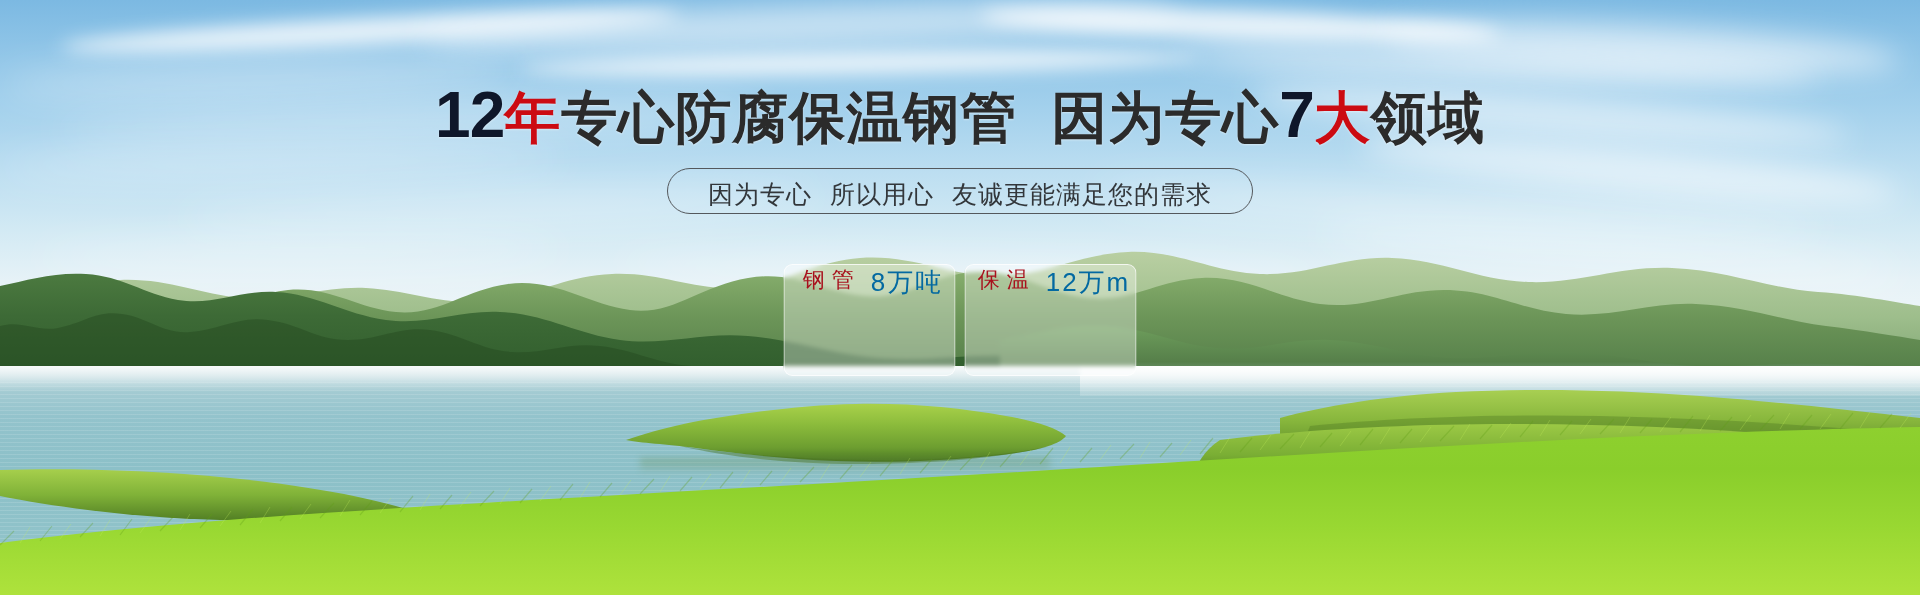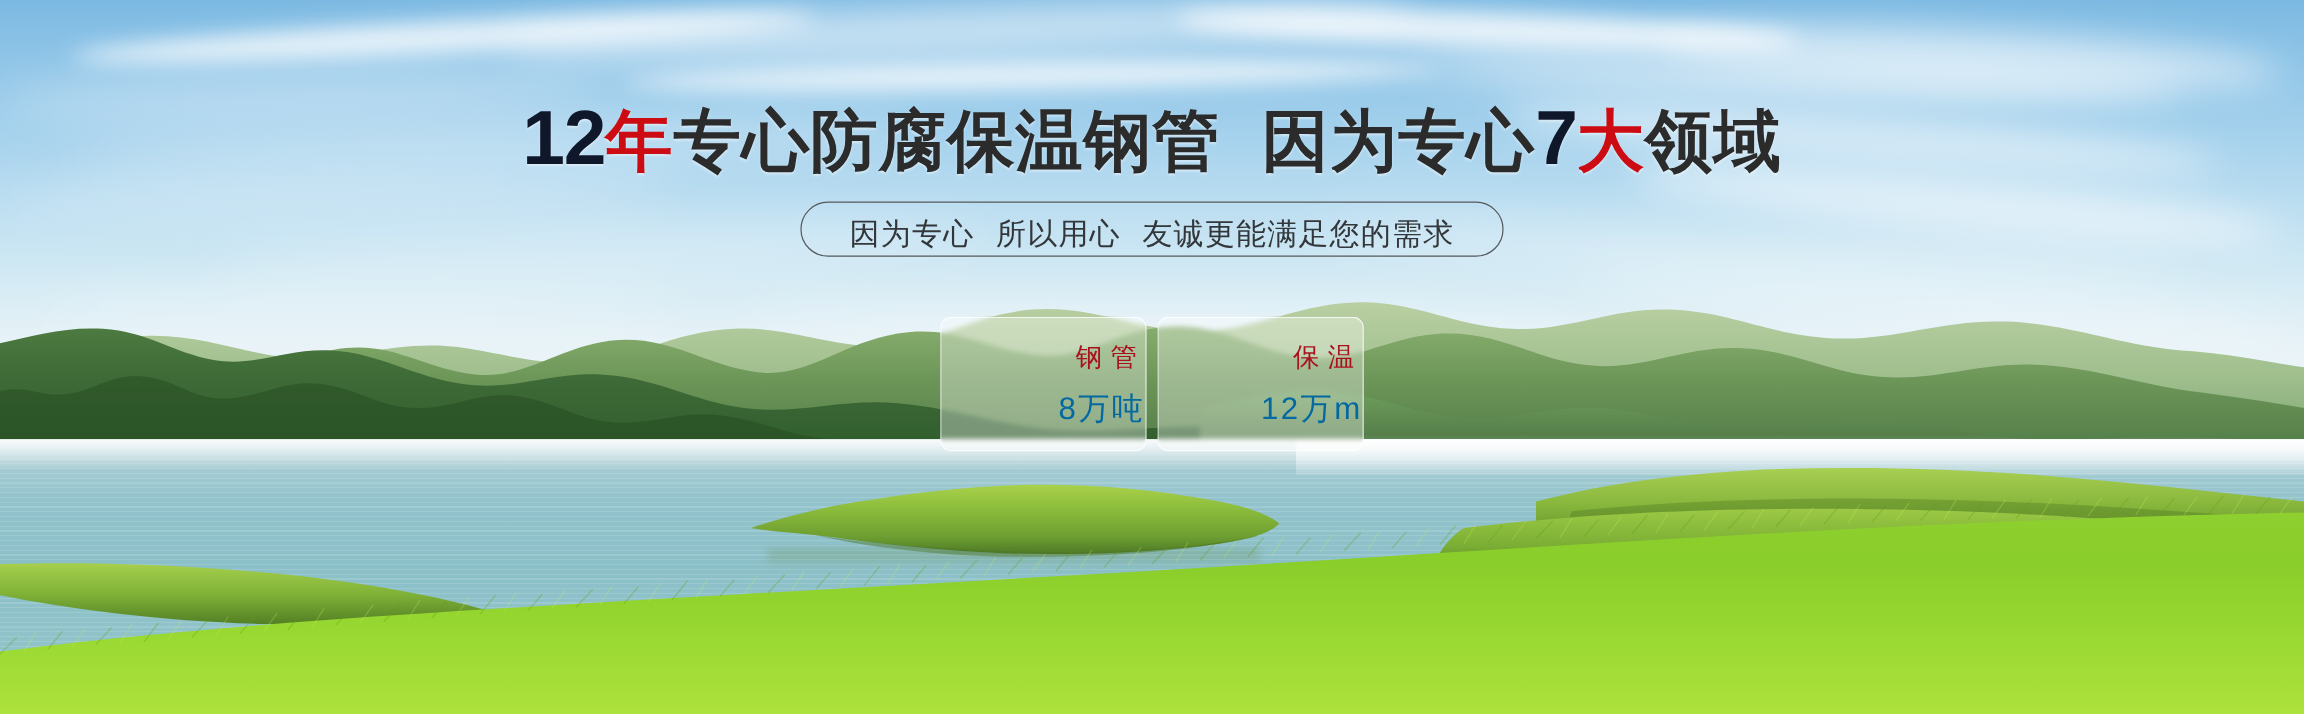--- a/index.html
+++ b/index.html
@@ -117,22 +117,22 @@
     gap:9px;
   }
   .card {
     width:172px;
     height:112px;
     border-radius:9px;
     border:1px solid rgba(255,255,255,0.75);
     background:rgba(255,255,255,0.34);
     backdrop-filter:blur(2px);
     display:flex;
-    flex-direction:column;
-    align-items:flex-end;
+    flex-direction:row;
+    align-items:flex-start;
     justify-content:center;
     gap:10px;
   }
   .card .c-label {
     font-size:22px;
     color:#a8111d;
     letter-spacing:7px;
     text-indent:7px;
     font-weight:normal;
   }

